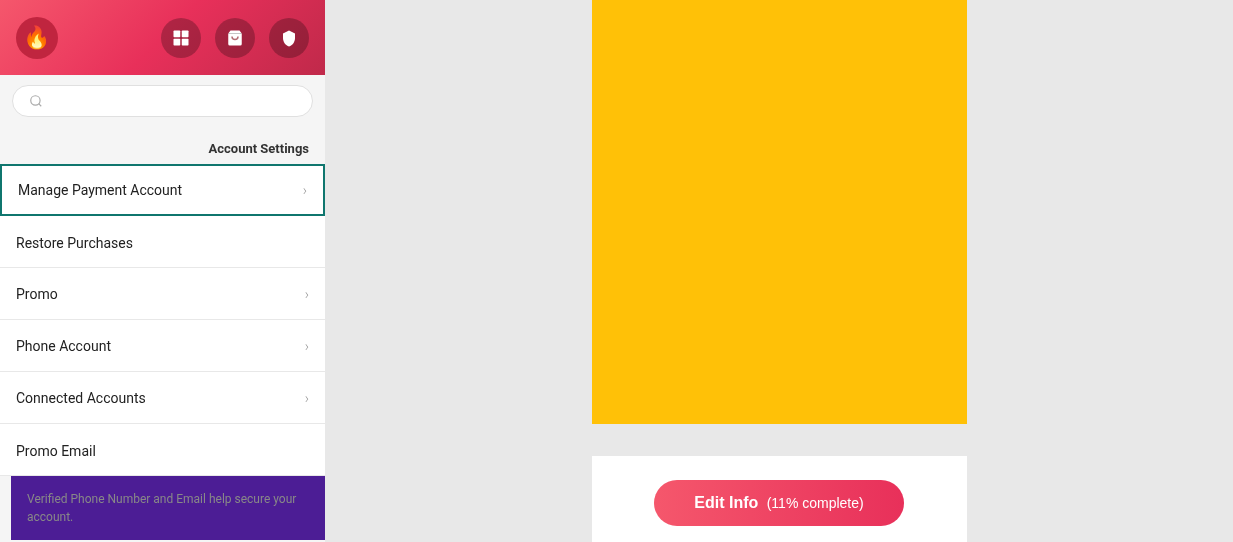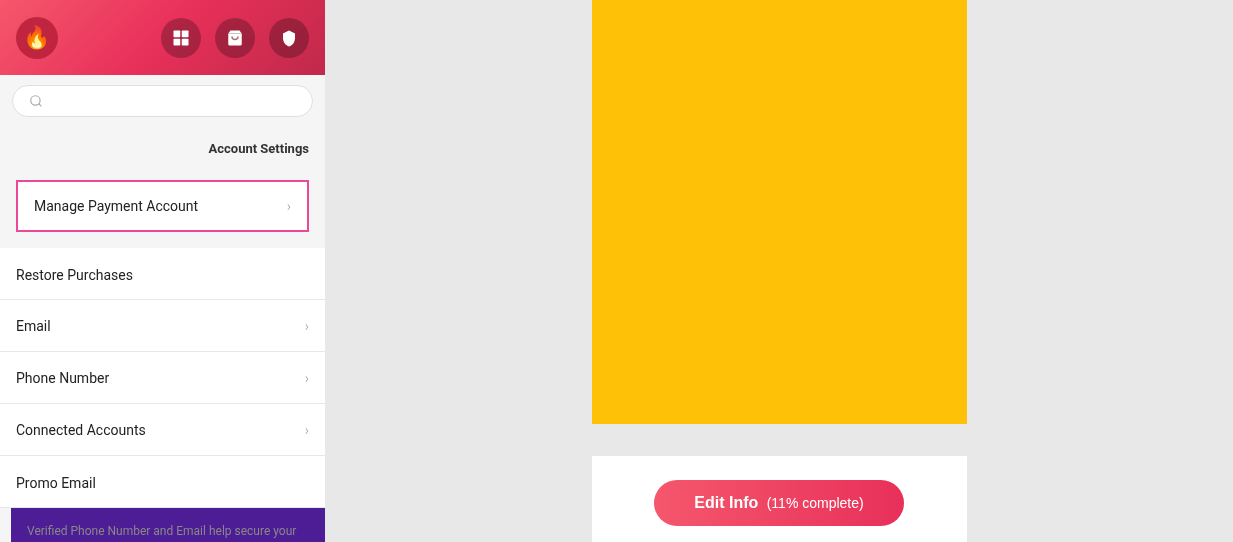--- a/index.html
+++ b/index.html
@@ -104,22 +104,22 @@
       padding: 16px 16px;
       border-bottom: 1px solid #e8e8e8;
       background: white;
       cursor: pointer;
       font-size: 14px;
       color: #222;
       min-height: 52px;
     }
 
     .menu-item.highlighted {
-      border: 2px solid #ec4899;
-      margin: 16px;
+      border: 2px solid #0f766e;
+      margin: 0;
     }
 
     .menu-item .chevron {
       color: #999;
       font-size: 14px;
       font-weight: 300;
     }
 
     .menu-item-no-arrow {
       display: flex;
@@ -239,26 +239,26 @@
     <div class="menu-item highlighted">
       <span>Manage Payment Account</span>
       <span class="chevron">›</span>
     </div>
 
     <div class="menu-item-no-arrow">
       <span>Restore Purchases</span>
     </div>
 
     <div class="menu-item">
-      <span>Email</span>
+      <span>Promo</span>
       <span class="chevron">›</span>
     </div>
 
     <div class="menu-item">
-      <span>Phone Number</span>
+      <span>Phone Account</span>
       <span class="chevron">›</span>
     </div>
 
     <div class="menu-item">
       <span>Connected Accounts</span>
       <span class="chevron">›</span>
     </div>
 
     <div class="menu-item-no-arrow">
       <span>Promo Email</span>

